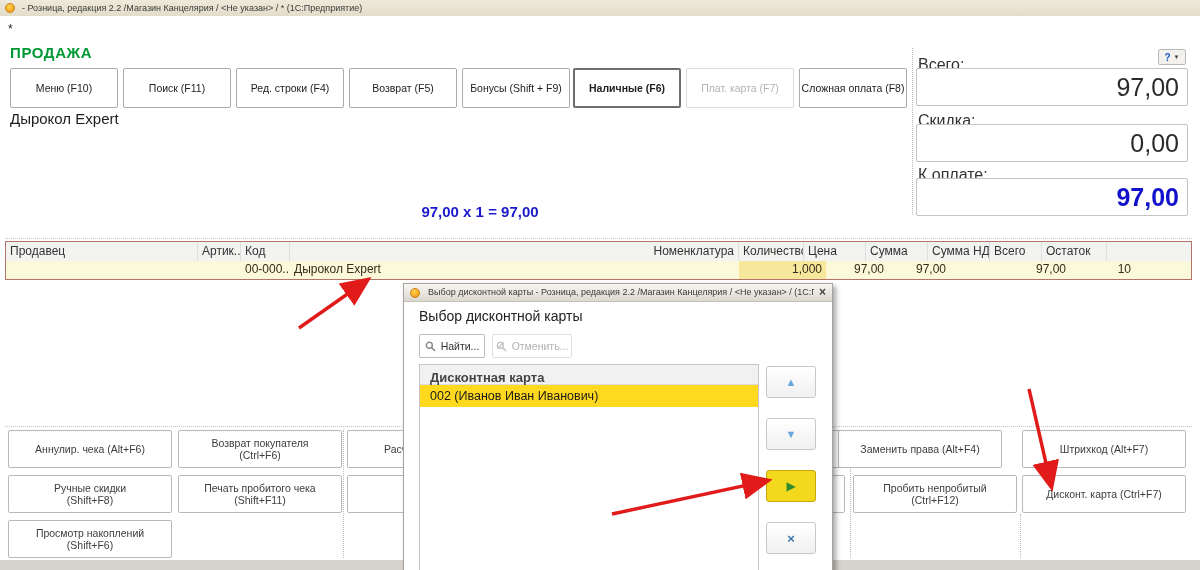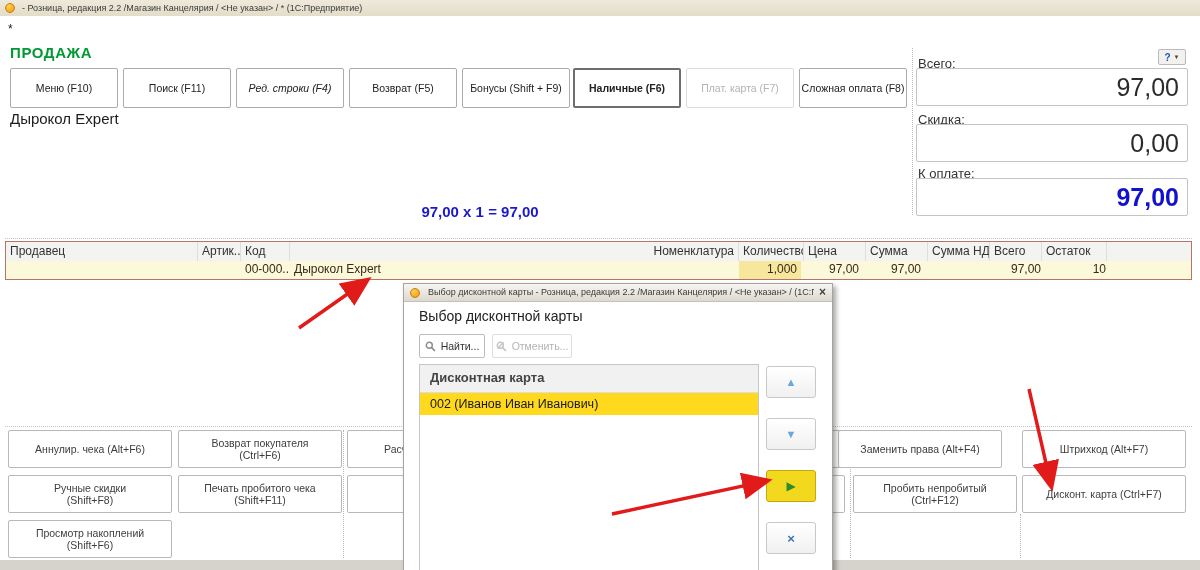--- a/index.html
+++ b/index.html
@@ -30,21 +30,21 @@
           justify-content:center; text-align:center; padding:2px 21px; }
   .pbtn.cut { justify-content:flex-start; padding-left:36px; }
 
   .productname { position:absolute; left:10px; top:110px; font-size:15px; color:#1c1c1c; }
   .calcline { position:absolute; left:280px; top:203px; width:400px; text-align:center;
               font-size:15px; font-weight:bold; color:#1a1acc; }
 
   
   .vsep { position:absolute; border-left:1px dotted #b9b9b9; }
   .hsep { position:absolute; border-top:1px dotted #c4c4c4; }
-  .flabel { position:absolute; font-size:13px; color:#333; }
+  .flabel { position:absolute; font-size:16px; color:#333; }
   .field { position:absolute; width:272px; height:38px; background:#fff; border:1px solid #c4c4c4;
            border-radius:2px; font-size:25px; color:#2b2b2b; text-align:right;
            line-height:36px; padding-right:8px; }
   .field.payable { color:#1212cc; font-weight:bold; }
   .helpbtn { position:absolute; left:1158px; top:49px; width:28px; height:16px; background:#f2f1ee;
              border:1px solid #b9b9b9; border-radius:2px; font-size:10px; color:#1a56c8;
              font-weight:bold; display:flex; align-items:center; justify-content:center; gap:3px; }
   .helpbtn .caret { font-size:6px; color:#444; font-weight:normal; }
 
   
@@ -66,21 +66,21 @@
                   font-size:9px; color:#3a3a3a; line-height:17px; white-space:nowrap; overflow:hidden; }
   .dlg-titlebar .ttext { position:absolute; left:24px; top:0; right:18px; overflow:hidden; }
   .dlg-close { position:absolute; right:6px; top:1px; font-size:12px; color:#444; font-weight:bold; }
   .dlg-heading { position:absolute; left:15px; top:24px; font-size:14px; color:#222; }
   .dlg-btn { position:absolute; top:50px; height:24px; background:#fff; border:1px solid #bdbdbd;
              border-radius:2px; font-size:10.5px; color:#333; display:flex; align-items:center;
              justify-content:center; gap:5px; }
   .dlg-btn.disabled { border-color:#dedede; color:#b3b3b3; }
   .dlg-list { position:absolute; left:15px; top:80px; width:340px; height:218px;
               border:1px solid #c6c6c6; background:#fff; }
-  .dlg-list-header { height:28px; background:#f1f1f1; border-bottom:1px solid #dcdcdc;
+  .dlg-list-header { height:20px; background:#f1f1f1; border-bottom:1px solid #dcdcdc;
                      font-size:13px; font-weight:600; color:#444; line-height:25px; padding-left:10px; }
   .dlg-list-row { height:22px; background:#ffd91e; font-size:12.5px; color:#1a1a1a;
                   line-height:22px; padding-left:10px; }
   .side-btn { position:absolute; left:362px; width:50px; height:32px; border:1px solid #c8c8c8;
               border-radius:3px; background:linear-gradient(#ffffff,#f0f0f0); display:flex;
               align-items:center; justify-content:center; font-size:11px; }
   .side-btn.play { background:#f3d91d; border-color:#c7a70c; }
   .arr-blue { color:#6aa7dd; }
   .glyph-play { color:#2e8b2e; font-size:12px; }
   .glyph-x { color:#3a74ad; font-weight:bold; font-size:13px; }
@@ -96,21 +96,21 @@
   <div class="titlebar">
     <span class="appicon"></span>
     <span class="ttext">- Розница, редакция 2.2 /Магазин Канцелярия / &lt;Не указан&gt; / * (1С:Предприятие)</span>
   </div>
   <div class="star">*</div>
 
   <div class="saleheading">ПРОДАЖА</div>
 
   <div class="btn" style="left:10px;top:68px;">Меню (F10)</div>
   <div class="btn" style="left:123px;top:68px;">Поиск (F11)</div>
-  <div class="btn" style="left:236px;top:68px;font-style:italic;">Ред. строки (F4)</div>
+  <div class="btn" style="left:236px;top:68px;">Ред. строки (F4)</div>
   <div class="btn" style="left:349px;top:68px;">Возврат (F5)</div>
   <div class="btn" style="left:462px;top:68px;">Бонусы (Shift + F9)</div>
   <div class="btn main" style="left:573px;top:68px;">Наличные (F6)</div>
   <div class="btn disabled" style="left:686px;top:68px;">Плат. карта (F7)</div>
   <div class="btn" style="left:799px;top:68px;">Сложная оплата (F8)</div>
 
   <div class="productname">Дырокол Expert</div>
   <div class="calcline">97,00  x 1  = 97,00</div>
 
   <div class="vsep" style="left:912px;top:48px;height:167px;"></div>
@@ -138,21 +138,21 @@
       <div class="cell" style="width:62px;">Сумма НДС</div>
       <div class="cell" style="width:52px;">Всего</div>
       <div class="cell" style="width:65px;">Остаток</div>
       <div class="cell" style="flex:1;border-right:none;"></div>
     </div>
     <div class="trow tdata">
       <div class="cell" style="width:192px;"></div>
       <div class="cell" style="width:43px;"></div>
       <div class="cell" style="width:49px;">00-000...</div>
       <div class="cell" style="width:449px;">Дырокол Expert</div>
-      <div class="cell num qtycell" style="width:62px;">1,000</div>
+      <div class="cell num qtycell" style="width:87px;">1,000</div>
       <div class="cell num" style="width:62px;">97,00</div>
       <div class="cell num" style="width:62px;">97,00</div>
       <div class="cell num" style="width:62px;"></div>
       <div class="cell num" style="width:58px;">97,00</div>
       <div class="cell num" style="width:65px;">10</div>
       <div class="cell" style="flex:1;"></div>
     </div>
   </div>
 
   <div class="hsep" style="left:5px;top:426px;width:1187px;"></div>

